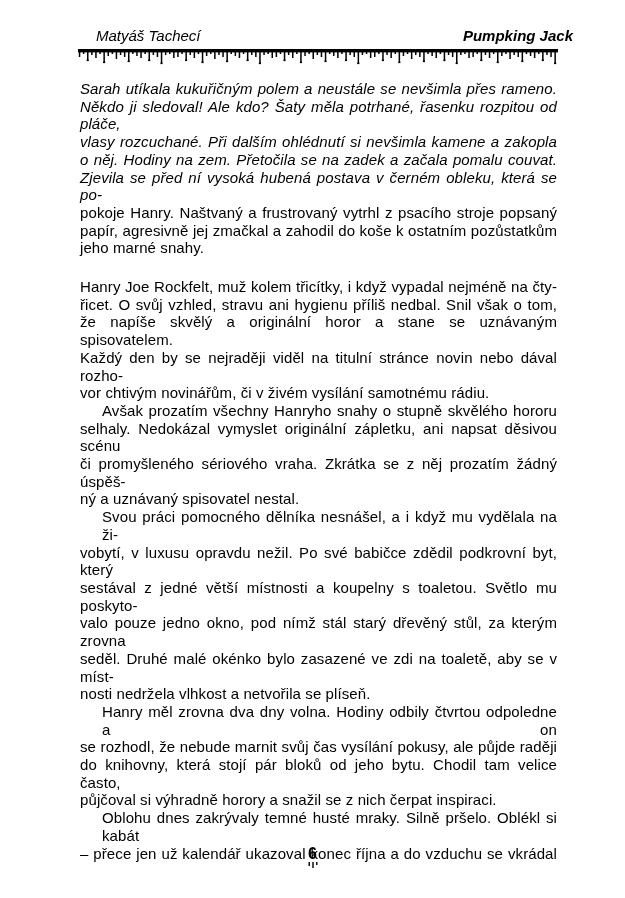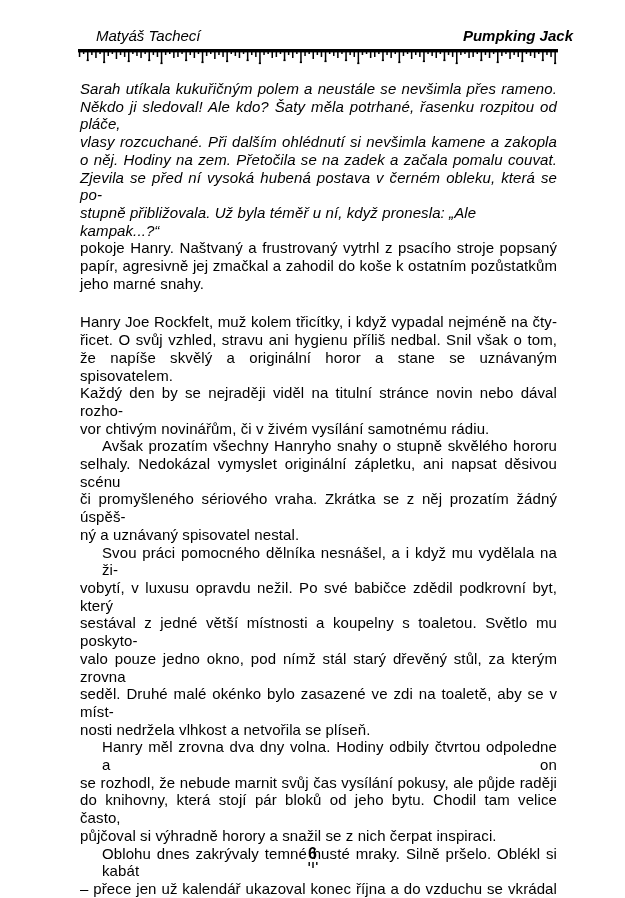--- a/index.html
+++ b/index.html
@@ -239,21 +239,20 @@
       <rect x="476.0" y="13.6" width="2.2" height="1.5" fill="#000000"></rect>
     </svg>
 
   <div class="body-text">
       <div class="para italic">
         <div class="line">Sarah utíkala kukuřičným polem a neustále se nevšimla přes rameno.</div>
         <div class="line">Někdo ji sledoval! Ale kdo? Šaty měla potrhané, řasenku rozpitou od pláče,</div>
         <div class="line">vlasy rozcuchané. Při dalším ohlédnutí si nevšimla kamene a zakopla</div>
         <div class="line">o něj. Hodiny na zem. Přetočila se na zadek a začala pomalu couvat.</div>
         <div class="line">Zjevila se před ní vysoká hubená postava v černém obleku, která se po-</div>
-        <div class="line last">stupně přibližovala. Už byla téměř u ní, když pronesla: „Ale kampak...?“</div>
       </div>
       <div class="para">
         <div class="line">pokoje Hanry. Naštvaný a frustrovaný vytrhl z psacího stroje popsaný</div>
         <div class="line">papír, agresivně jej zmačkal a zahodil do koše k ostatním pozůstatkům</div>
         <div class="line last">jeho marné snahy.</div>
       </div>
       <div class="para space-before">
         <div class="line">Hanry Joe Rockfelt, muž kolem třicítky, i když vypadal nejméně na čty-</div>
         <div class="line">řicet. O svůj vzhled, stravu ani hygienu příliš nedbal. Snil však o tom,</div>
         <div class="line">že napíše skvělý a originální horor a stane se uznávaným spisovatelem.</div>

